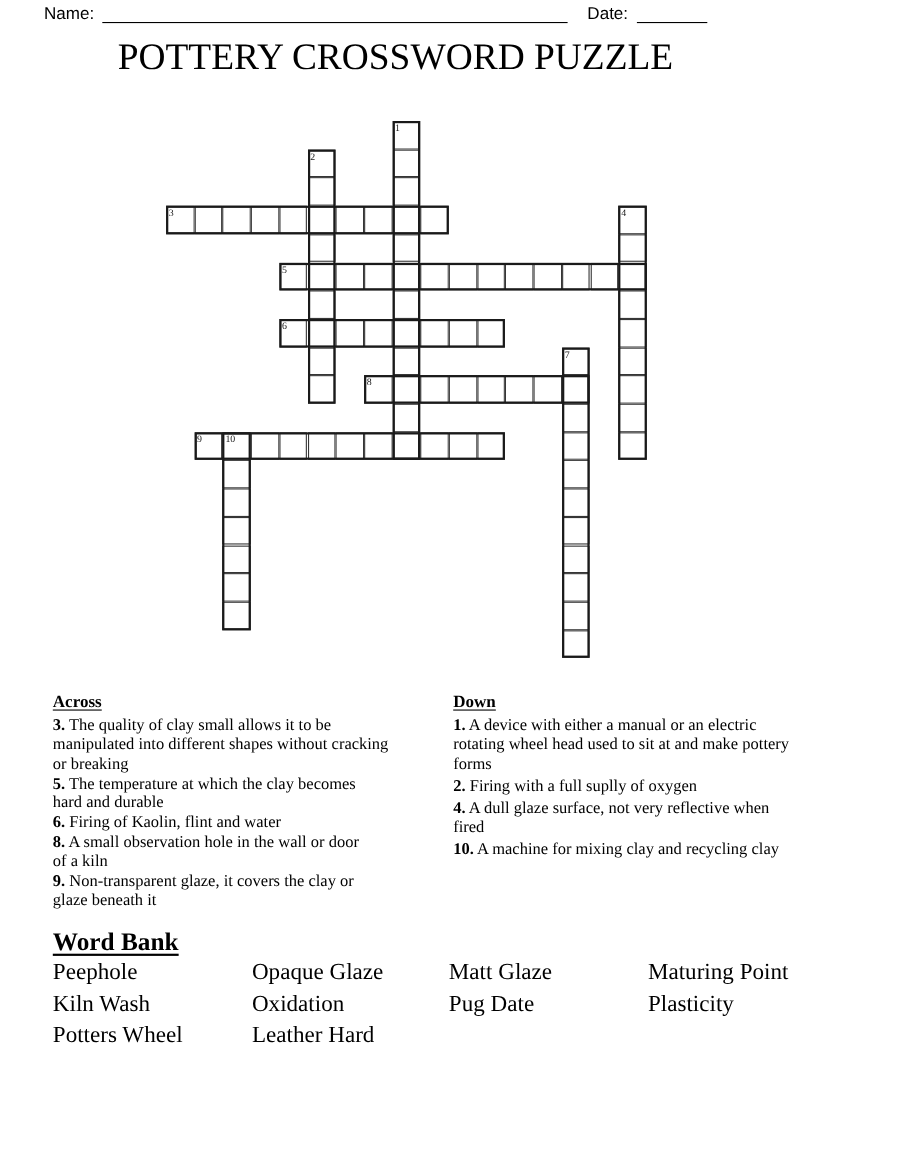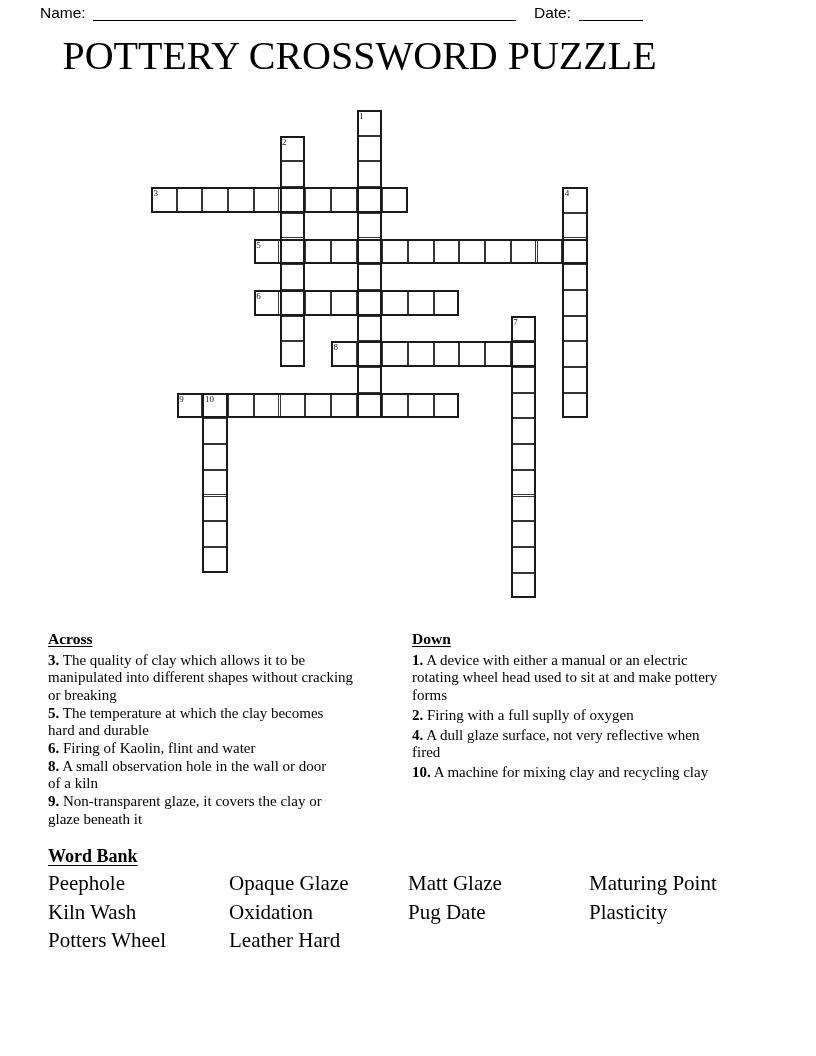--- a/index.html
+++ b/index.html
@@ -6,39 +6,39 @@
   .page{position:relative;width:719px;height:1056px;background:#ffffff;overflow:hidden;
         font-family:"Liberation Serif",serif;color:#000;}
   
   .header{position:absolute;left:40px;top:3px;right:76px;display:flex;align-items:flex-end;
           font-family:"Liberation Sans",sans-serif;font-size:15.5px;line-height:17px;}
   .fill-line{height:17px;border-bottom:1.5px solid #000;}
   .name-line{flex:1;margin:0 18px 0 7px;}
   .date-line{width:64px;margin-left:8px;}
   
   .title{position:absolute;top:34px;left:0;width:100%;margin:0;text-align:center;
-         font-weight:normal;font-size:40px;line-height:1.1;letter-spacing:0;}
+         font-weight:normal;font-size:34px;line-height:1.1;letter-spacing:0;}
   
   .grid{position:absolute;left:151px;top:110px;}
   .cell{position:absolute;width:25.7px;height:25.7px;background:#fff;
         border:1px solid #363636;box-sizing:border-box;}
   .word-outline{position:absolute;border:2px solid #1a1a1a;box-sizing:border-box;pointer-events:none;}
   .cell-num{position:absolute;font-size:9px;line-height:9px;color:#1a1a1a;pointer-events:none;}
   
   .clues{position:absolute;top:629px;left:48px;width:726px;font-size:15px;line-height:17.4px;}
   .clue-col{position:absolute;top:0;}
   .clue-col.across{left:0;width:396px;}
   .clue-col.down{left:364px;width:382px;}
   .clue-col h2{font-size:15.5px;line-height:20px;margin:0 0 3px 0;font-weight:bold;
                text-decoration:underline;text-underline-offset:2px;}
   .clue{margin:0 0 0.5px 0;white-space:pre-line;}
   .clue-col.down .clue{margin-bottom:2.5px;}
   .clue b{font-weight:bold;}
   
-  .wb-heading{position:absolute;left:48px;top:843px;margin:0;font-size:18px;line-height:27px;
+  .wb-heading{position:absolute;left:48px;top:843px;margin:0;font-size:23px;line-height:27px;
               font-weight:bold;text-decoration:underline;text-underline-offset:3px;}
   .wb-grid{position:absolute;left:48px;top:869px;width:730px;display:grid;
            grid-template-columns:181px 179px 181px auto;font-size:21px;line-height:28.5px;}
 </style>
 </head>
 <body>
 
 <div class="page">
 
   <div class="header">
@@ -157,21 +157,21 @@
       <div class="word-outline" style="left: 25.7px; top: 282.7px; width: 282.7px; height: 25.7px;"></div>
       <div class="cell-num" style="left: 28.2px; top: 284.7px;">9</div>
       <div class="word-outline" style="left: 51.4px; top: 282.7px; width: 25.7px; height: 179.9px;"></div>
       <div class="cell-num" style="left: 53.9px; top: 284.7px;">10</div>
     </div>
 
   <section class="clues">
     <div class="clue-col across">
       <h2>Across</h2>
       <div id="across-list">
-          <p class="clue"><b>3.</b><span> The quality of clay which allows it to be
+          <p class="clue"><b>3.</b><span> The quality of clay small allows it to be
 manipulated into different shapes without cracking
 or breaking</span></p>
           <p class="clue"><b>5.</b><span> The temperature at which the clay becomes
 hard and durable</span></p>
           <p class="clue"><b>6.</b><span> Firing of Kaolin, flint and water</span></p>
           <p class="clue"><b>8.</b><span> A small observation hole in the wall or door
 of a kiln</span></p>
           <p class="clue"><b>9.</b><span> Non-transparent glaze, it covers the clay or
 glaze beneath it</span></p>
         </div>

